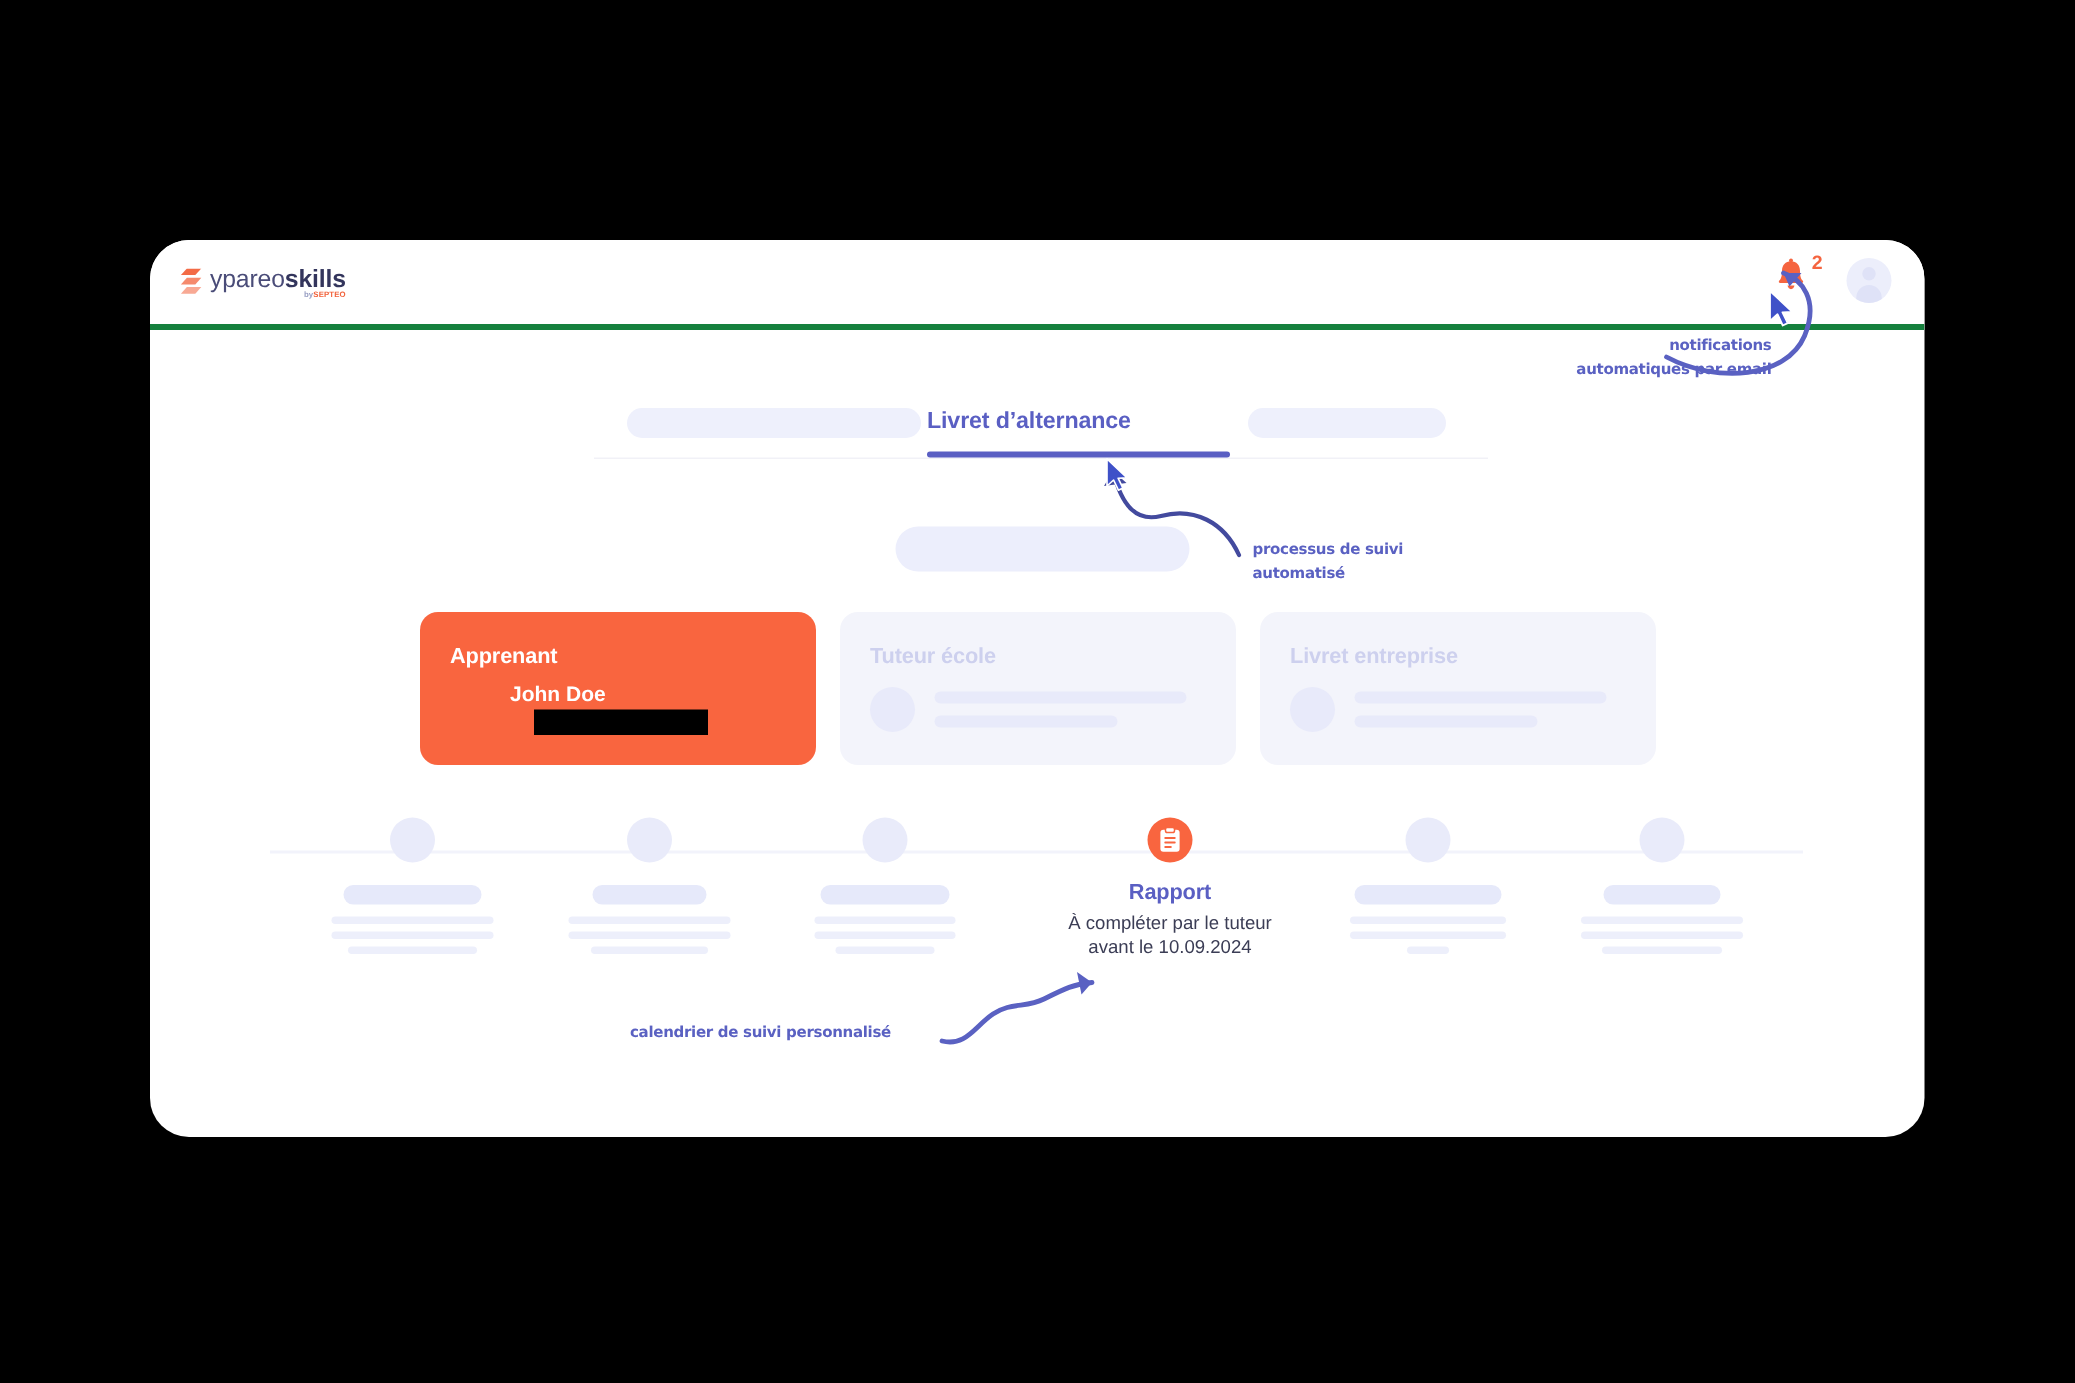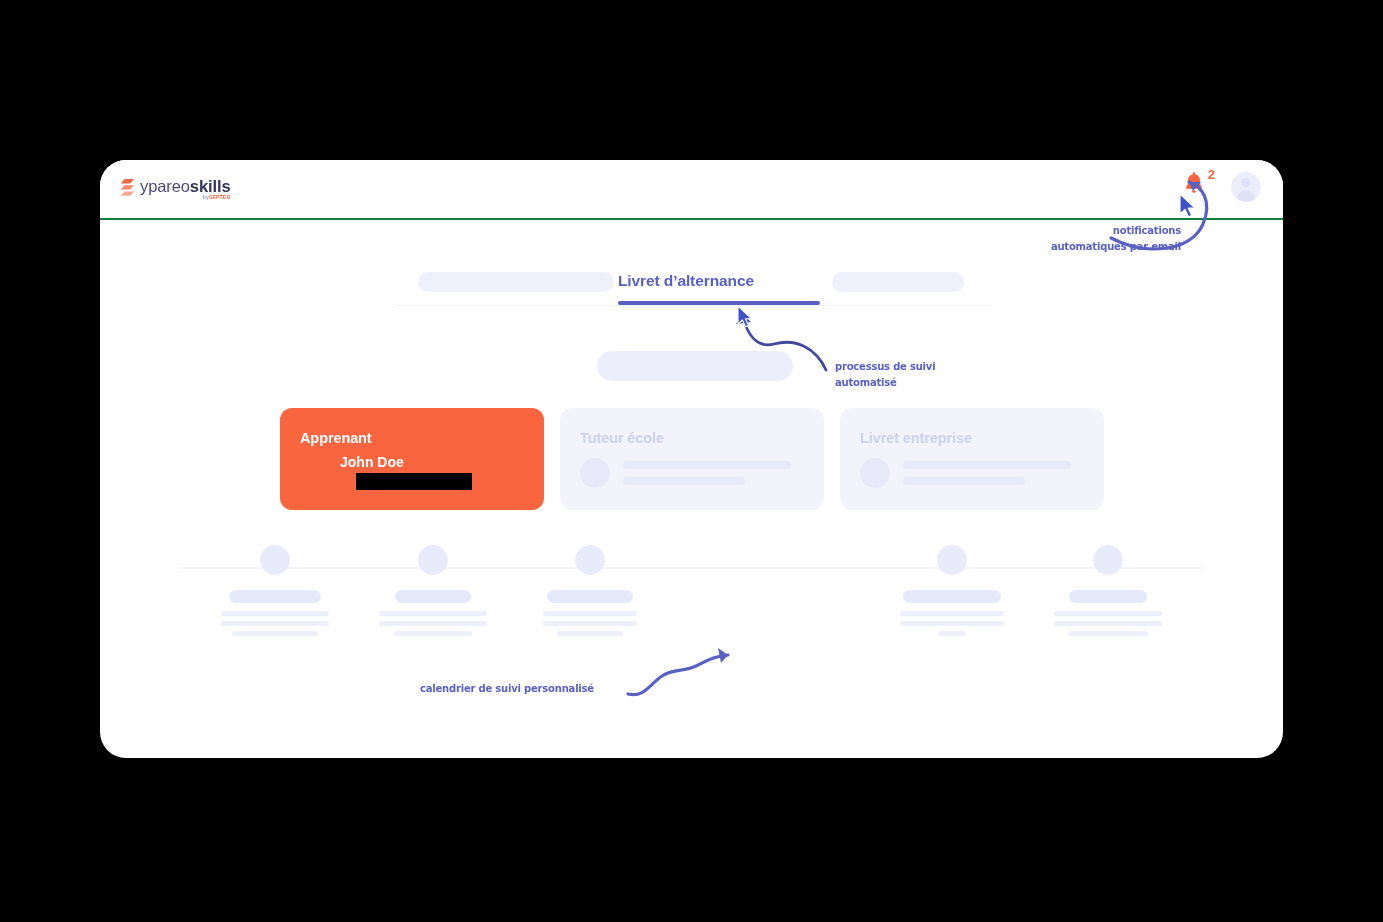--- a/index.html
+++ b/index.html
@@ -31,21 +31,21 @@
     overflow: hidden;
   }
 
   
   .topbar {
     position: absolute;
     left: 0; top: 0;
     width: 100%;
     height: 60px;
     background: #ffffff;
-    border-bottom: 2px solid #15803d;
+    border-bottom: 4px solid #15803d;
     box-sizing: border-box;
   }
 
   .logo-wrap {
     position: absolute;
     left: 20px;
     top: 17px;
     display: flex;
     align-items: flex-start;
     gap: 5px;
@@ -454,20 +454,34 @@
       <div class="tl-item" style="left:410px;">
         <div class="tl-node"></div>
         <div class="tl-pill" style="width:86px;"></div>
         <div class="tl-lines">
           <div class="tl-line" style="width:94px;"></div>
           <div class="tl-line" style="width:94px;"></div>
           <div class="tl-line" style="width:66px;"></div>
         </div>
       </div>
 
+      <div class="tl-item tl-item-active" style="left:590px;width:180px;">
+        <div class="tl-node">
+          <svg width="16" height="18" viewBox="0 0 16 18">
+            <rect x="1.6" y="2.2" width="12.8" height="14.6" rx="2" fill="#ffffff"></rect>
+            <rect x="5" y="0.6" width="6" height="3.4" rx="1.2" fill="#ffffff" stroke="#f9653f" stroke-width="1"></rect>
+            <rect x="4.2" y="7" width="7.6" height="1.3" rx="0.6" fill="#f9653f"></rect>
+            <rect x="4.2" y="10" width="7.6" height="1.3" rx="0.6" fill="#f9653f"></rect>
+            <rect x="4.2" y="13" width="5" height="1.3" rx="0.6" fill="#f9653f"></rect>
+          </svg>
+        </div>
+        <div class="tl-title">Rapport</div>
+        <div class="tl-sub">À compléter par le tuteur
+avant le 10.09.2024</div>
+      </div>
 
       <div class="tl-item" style="left:772px;">
         <div class="tl-node"></div>
         <div class="tl-pill" style="width:98px;"></div>
         <div class="tl-lines">
           <div class="tl-line" style="width:104px;"></div>
           <div class="tl-line" style="width:104px;"></div>
           <div class="tl-line" style="width:28px;"></div>
         </div>
       </div>

